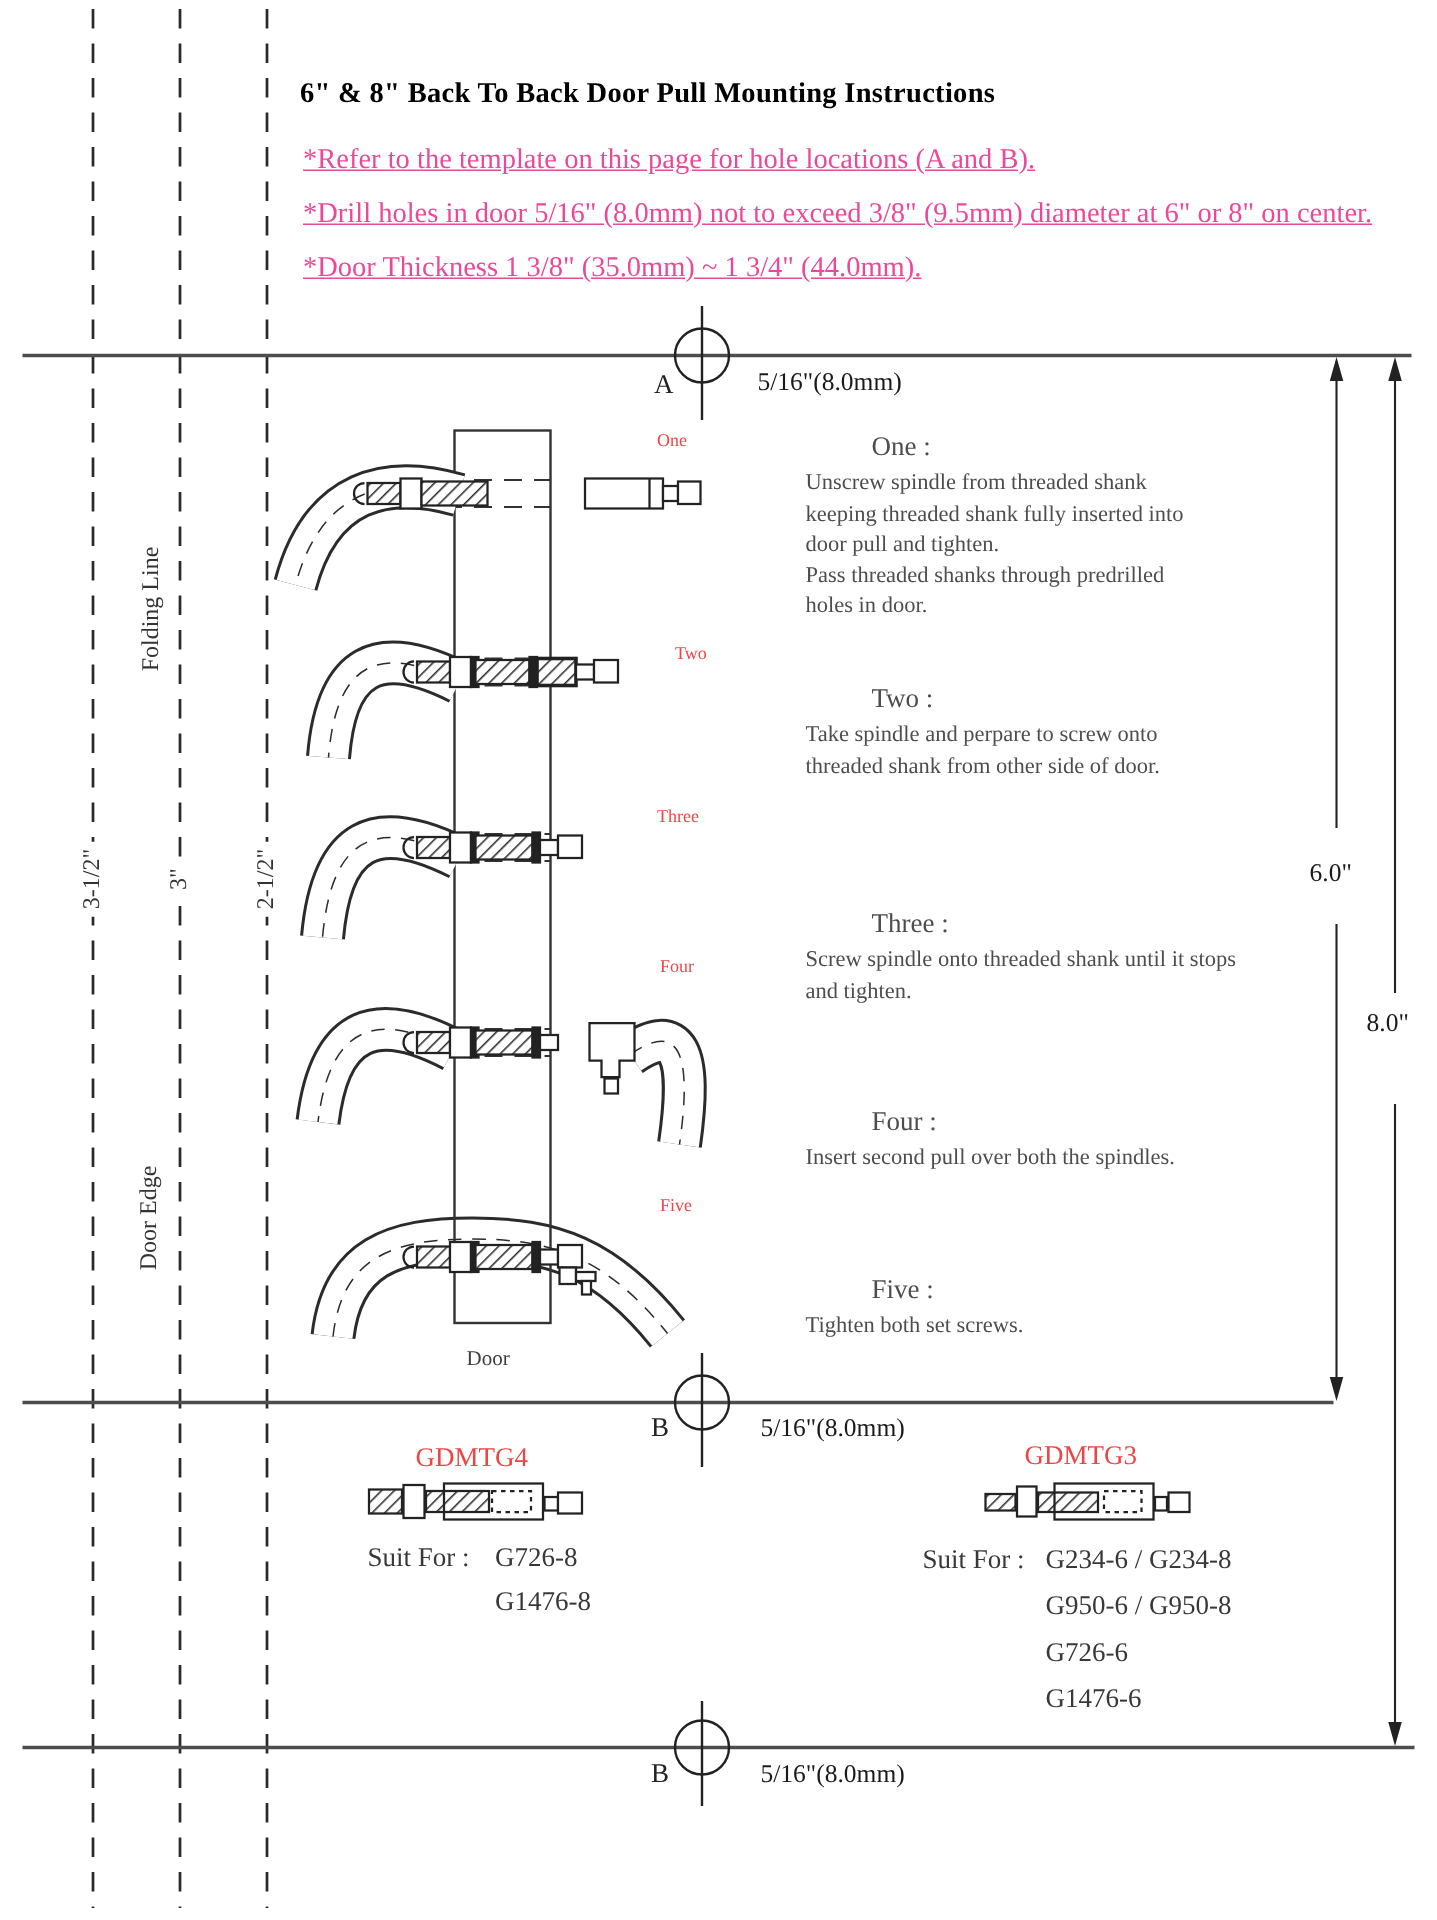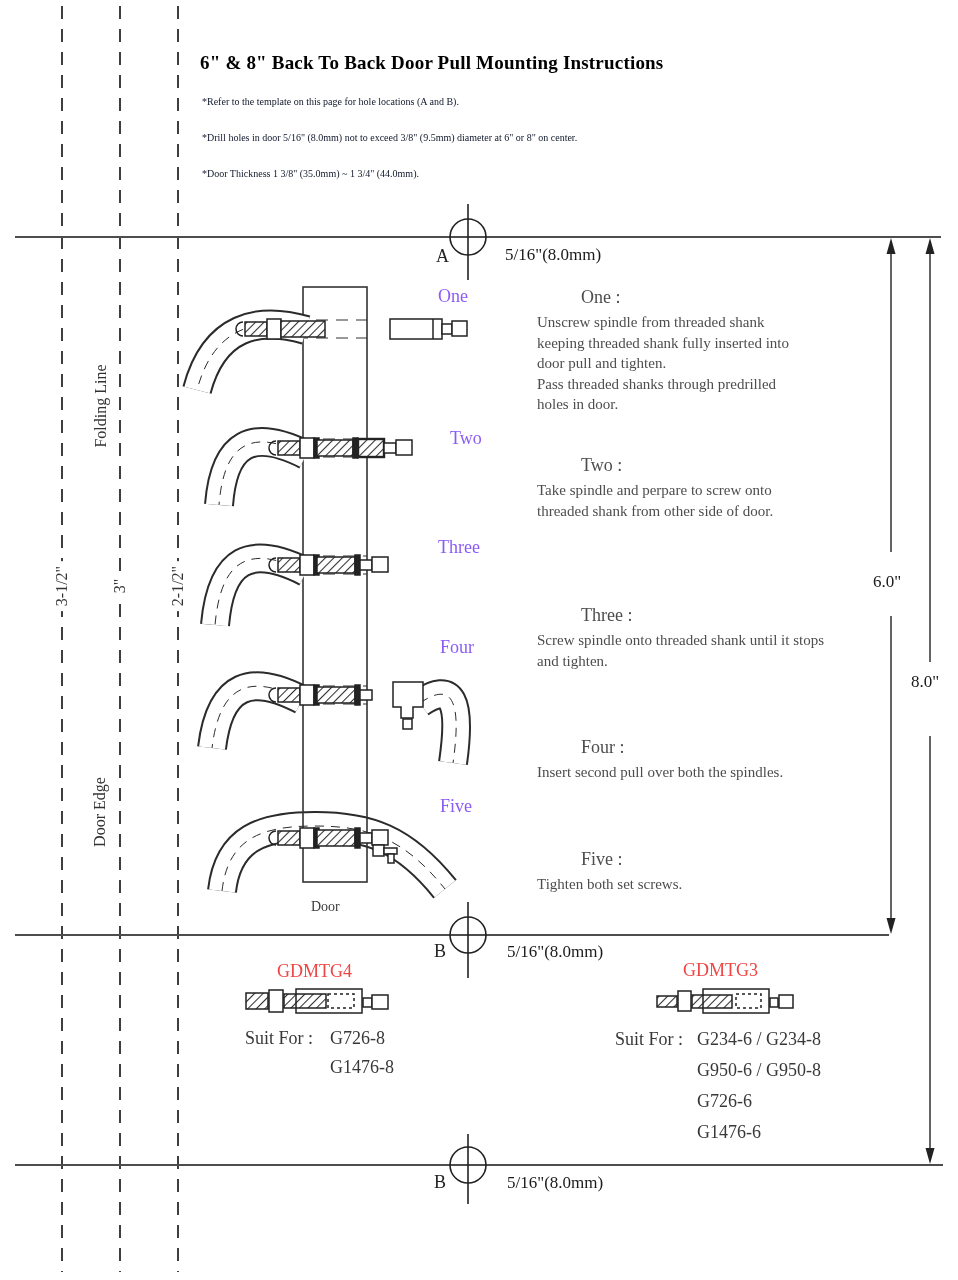--- a/index.html
+++ b/index.html
@@ -3,22 +3,22 @@
 <meta charset="utf-8">
 <style>
   html,body { margin:0; padding:0; background:#ffffff; }
   .canvas {
     position:relative; width:958px; height:1280px; background:#fff;
     font-family:"Liberation Serif", serif; color:#222; overflow:hidden;
   }
   svg.linework { position:absolute; left:0; top:0; z-index:0; }
   .txt { position:absolute; z-index:2; white-space:nowrap; }
   .title { font-weight:bold; font-size:19px; color:#000; letter-spacing:0.2px; }
-  .note { font-size:10px; color:#0f172a; }
-  .step-label { font-size:18px; color:#8b5cf6; }
+  .note { font-size:19px; color:#ec4899;text-decoration:underline; }
+  .step-label { font-size:12px; color:#ef4444; }
   .step-block { position:absolute; z-index:2; }
   .step-heading { font-size:18px; color:#4d4d4d; margin-bottom:4px; white-space:nowrap;margin-left:44px; }
   .step-line { font-size:15px; line-height:20.5px; color:#4d4d4d; white-space:nowrap; }
   .marker-label { font-size:18px; color:#222; }
   .hole-size { font-size:17px; color:#1a1a1a; }
   .dim-label { font-size:17px; color:#1a1a1a; background:#fff; padding:0 2px; }
   .door-label { font-size:14px; color:#3d3d3d; }
   .rot {
     position:absolute; z-index:2; white-space:nowrap; background:#fff;
     padding:2px 5px; font-size:16px; color:#333;

